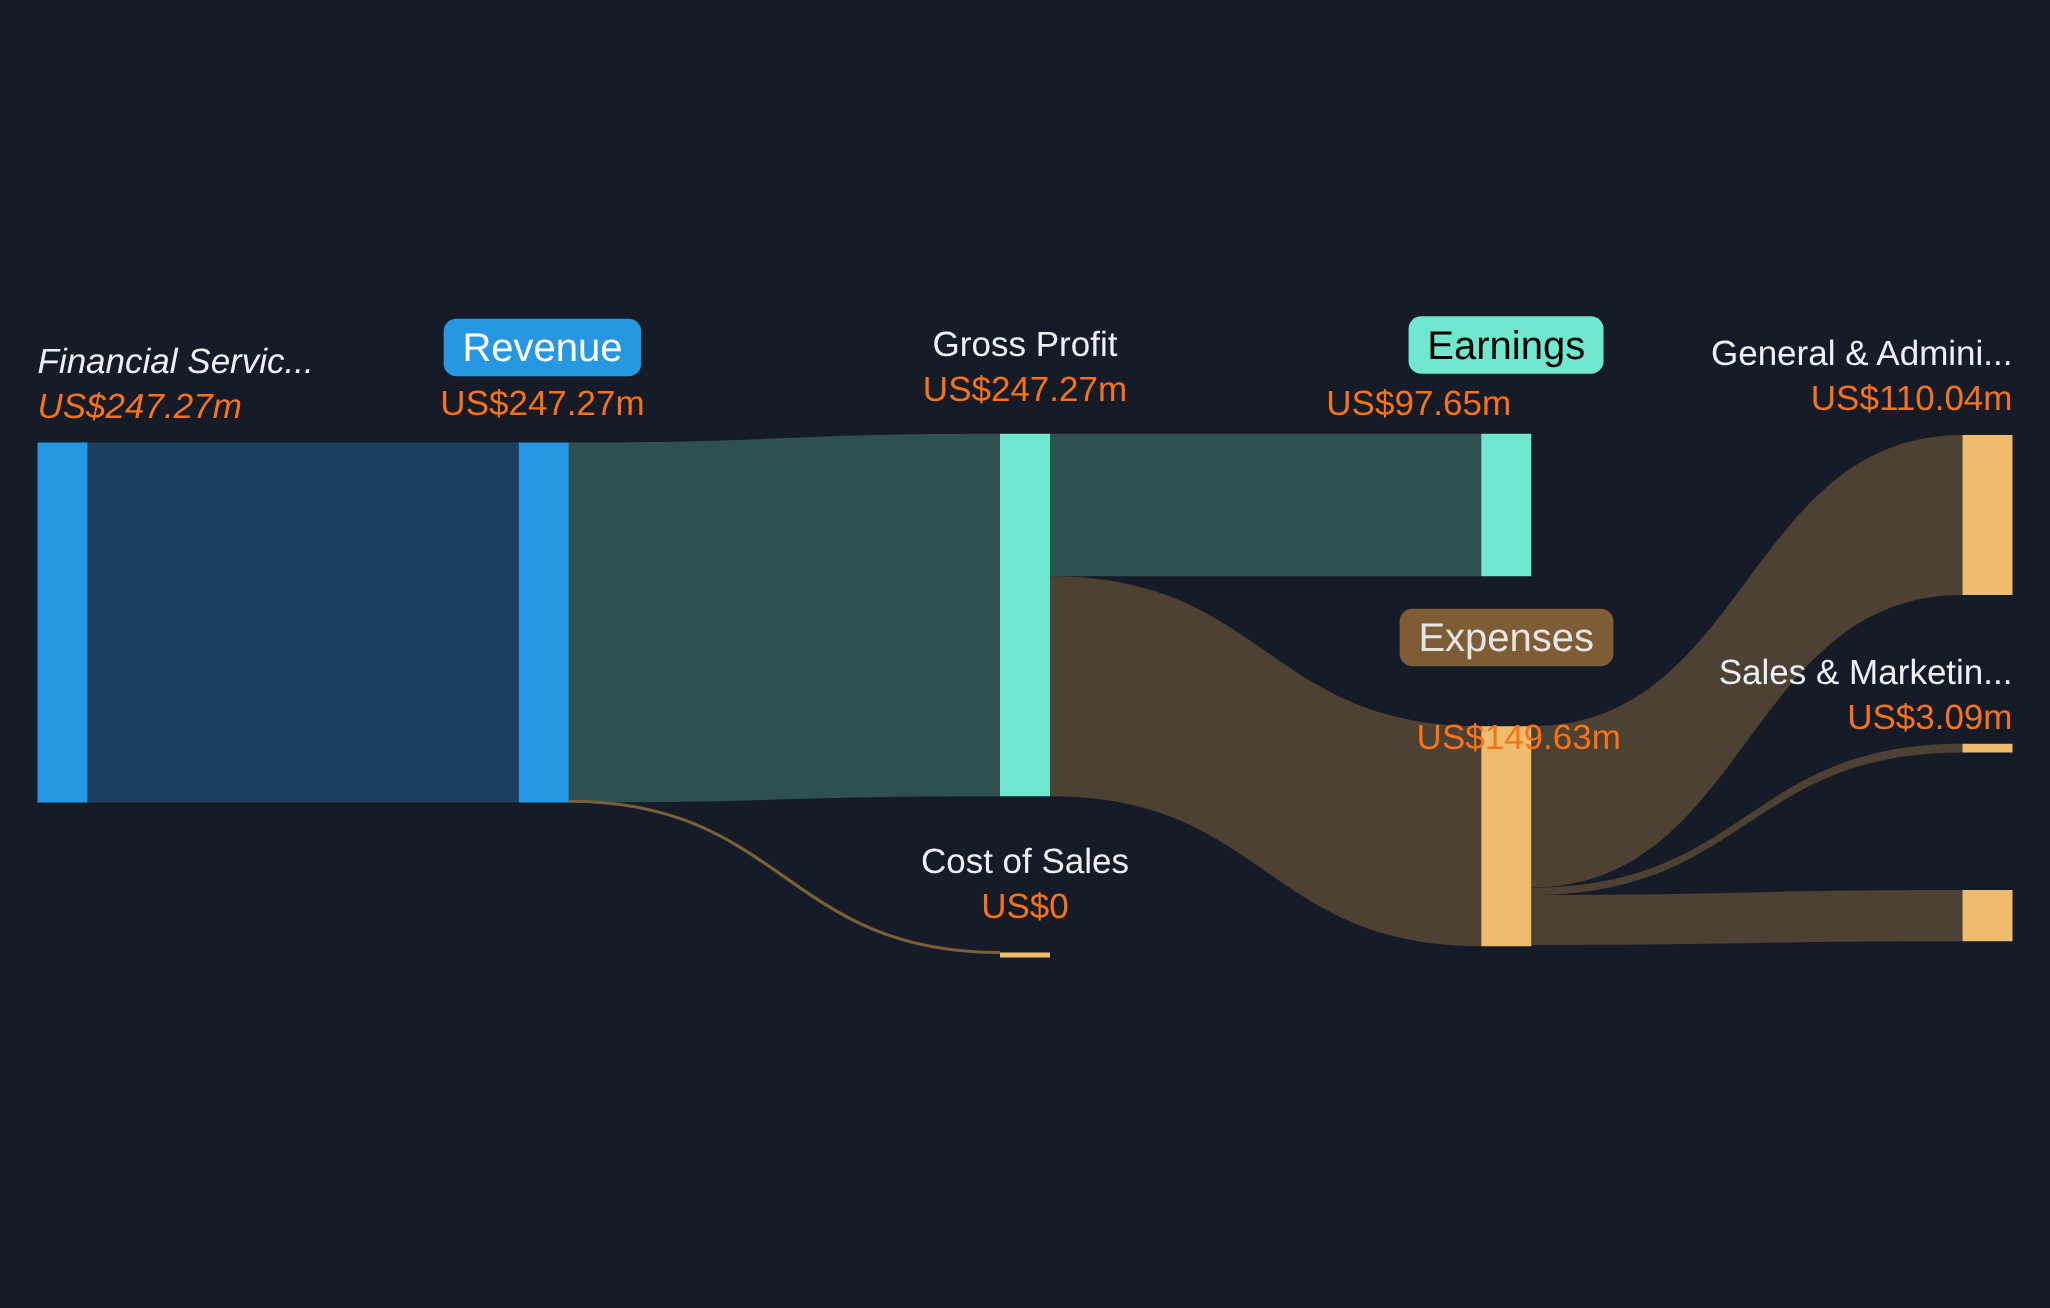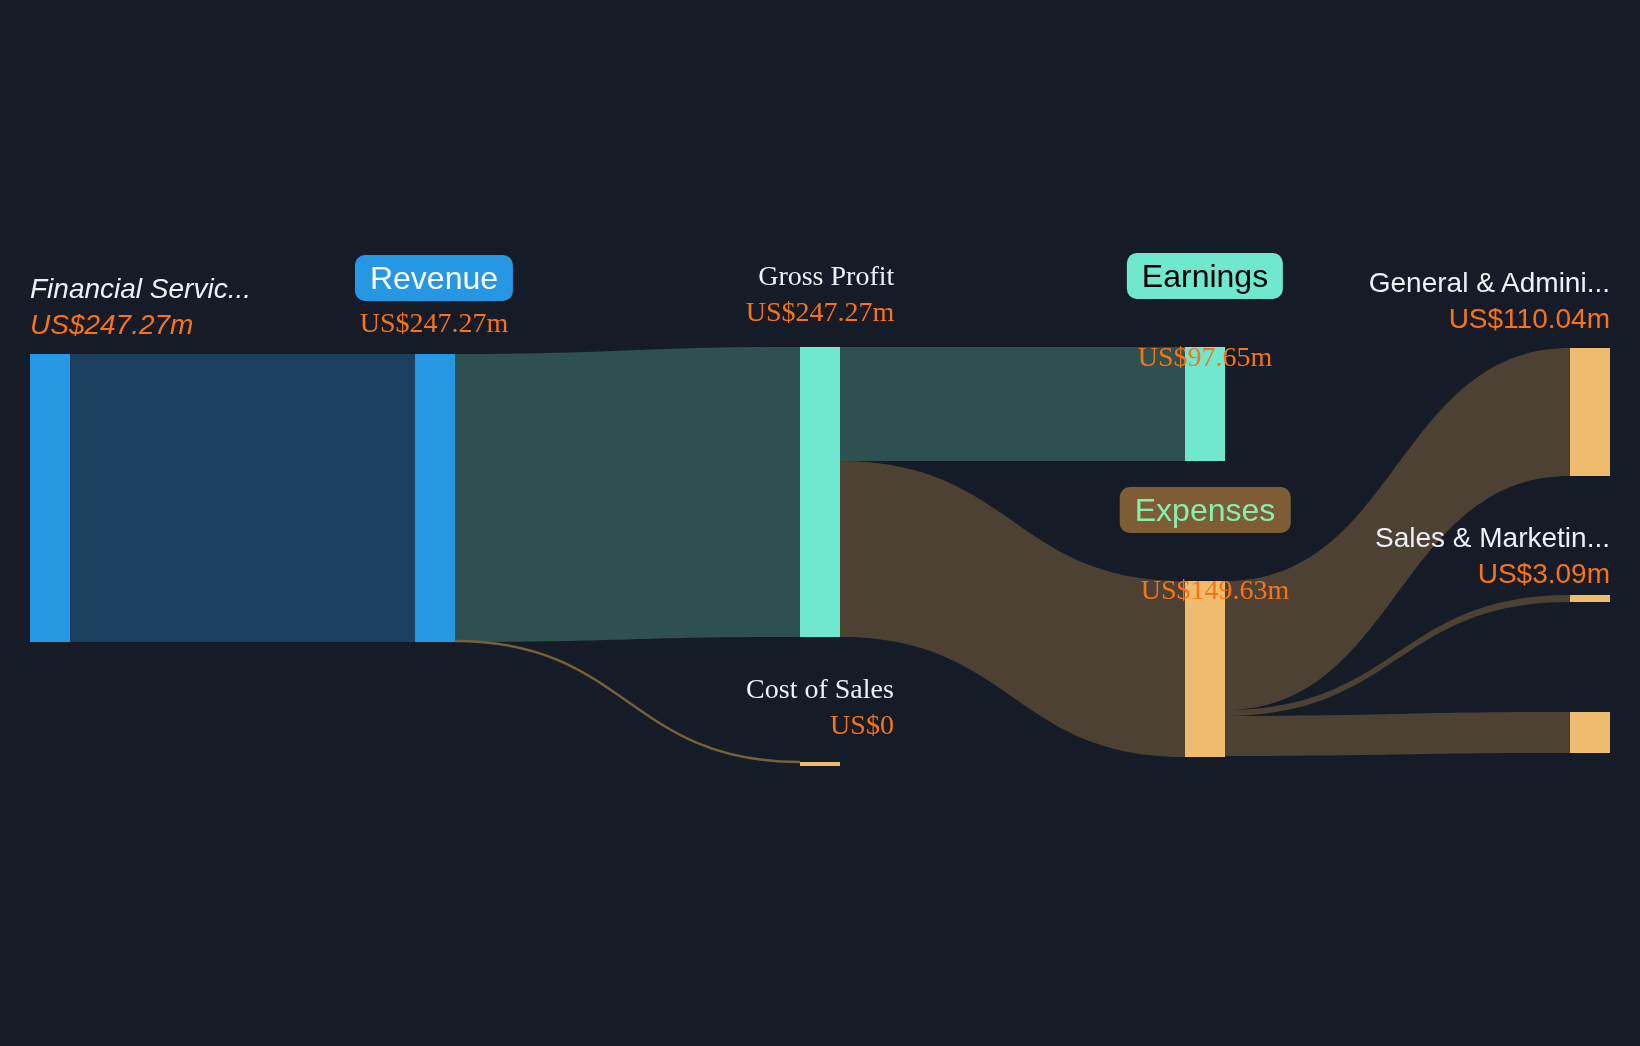--- a/index.html
+++ b/index.html
@@ -20,21 +20,21 @@
     position: absolute;
     left: 0;
     top: 0;
   }
   .nlabel {
     position: absolute;
     font-size: 28px;
     line-height: 36px;
     white-space: nowrap;
   }
-  .nlabel.center { transform: translateX(-50%); text-align: right; font-family: Liberation Serif, serif; }
+  .nlabel.center { transform: translateX(-50%); text-align: center; }
   .nlabel.rightal { text-align: right; }
   .nl-title { color: #EDF1F5; }
   .nl-value { color: #f97316; }
   .badge {
     position: absolute;
     transform: translateX(-50%);
     height: 46px;
     line-height: 46px;
     padding: 0 15px;
     border-radius: 10px;
@@ -80,25 +80,25 @@
     <div class="nl-title">Gross Profit</div>
     <div class="nl-value">US$247.27m</div>
   </div>
 
   <div class="nlabel center" style="left:820px; top:671px;">
     <div class="nl-title">Cost of Sales</div>
     <div class="nl-value">US$0</div>
   </div>
 
   <div class="badge" style="left: 1205px; top: 253px; background-color: rgb(111, 232, 207); color: #000000;">Earnings</div>
-  <div class="nlabel center" style="left:1205px; top:305px;margin-top:34px;">
+  <div class="nlabel center" style="left:1135px; top:305px;">
     <div class="nl-value">US$97.65m</div>
   </div>
 
-  <div class="badge" style="left: 1205px; top: 487px; background-color: rgb(125, 92, 54); color: #86efac;">Expenses</div>
+  <div class="badge" style="left: 1205px; top: 487px; background-color: rgb(125, 92, 54); color: #e5e5e5;">Expenses</div>
   <div class="nlabel center" style="left:1205px; top:572px;margin-left:10px;">
     <div class="nl-value">US$149.63m</div>
   </div>
 
   <div class="nlabel rightal" style="right:30px; top:265px;">
     <div class="nl-title">General &amp; Admini...</div>
     <div class="nl-value">US$110.04m</div>
   </div>
 
   <div class="nlabel rightal" style="right:30px; top:520px;text-align:right;">

